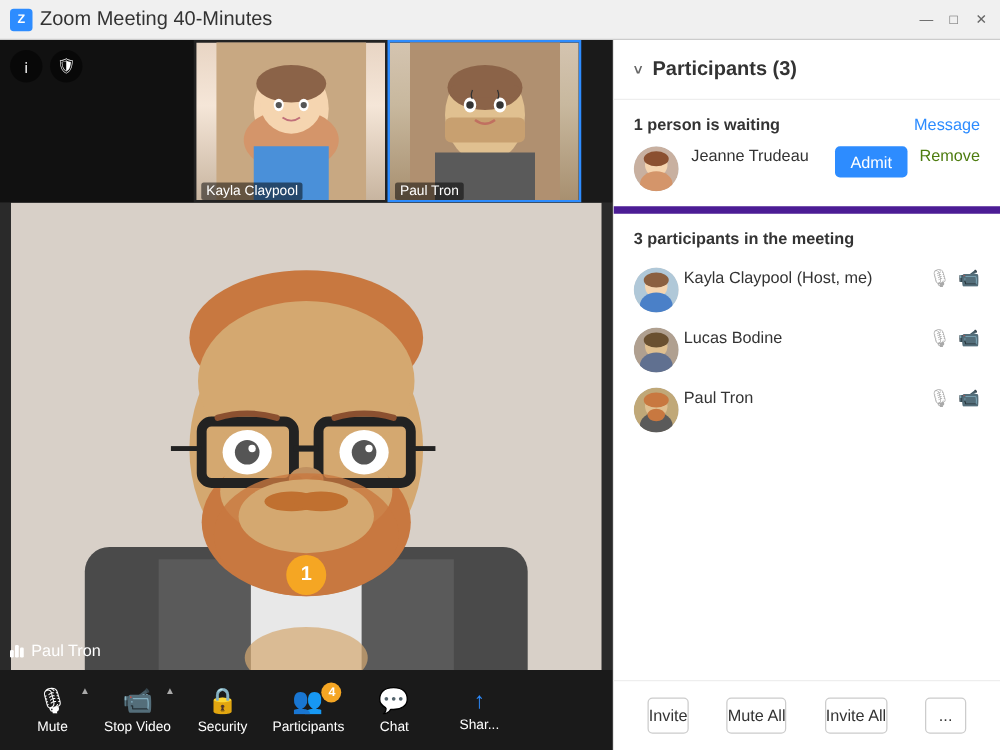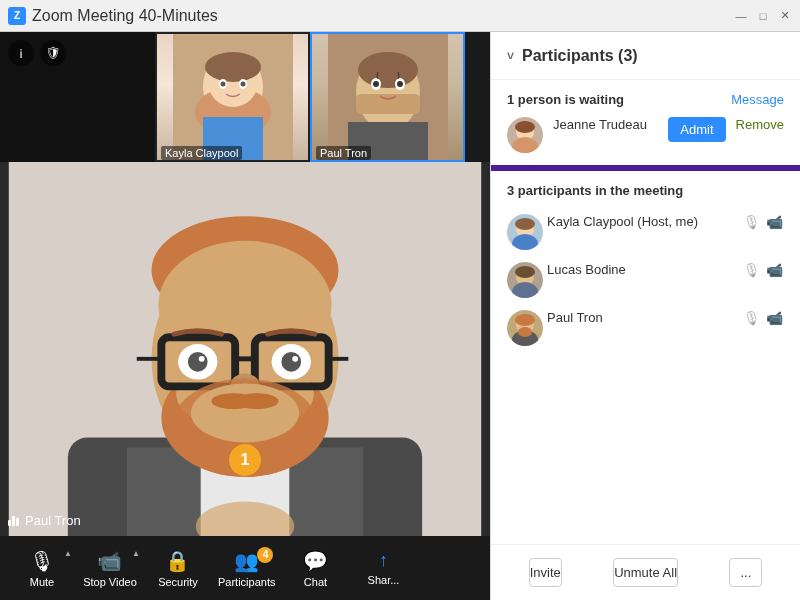--- a/index.html
+++ b/index.html
@@ -569,17 +569,18 @@
         <span class="participant-name">Paul Tron</span>
         <div class="participant-icons">
           <span class="p-icon">🎙</span>
           <span class="p-icon">📹</span>
         </div>
       </div>
     </div>
 
     <div class="panel-footer">
       <button class="footer-btn">Invite</button>
-      <button class="footer-btn">Unmute All</button>
+      <button class="footer-btn">Mute All</button>
+      <button class="footer-btn">Invite All</button>
       <button class="footer-more">...</button>
     </div>
   </div>
 </div>
 
 </body></html>

